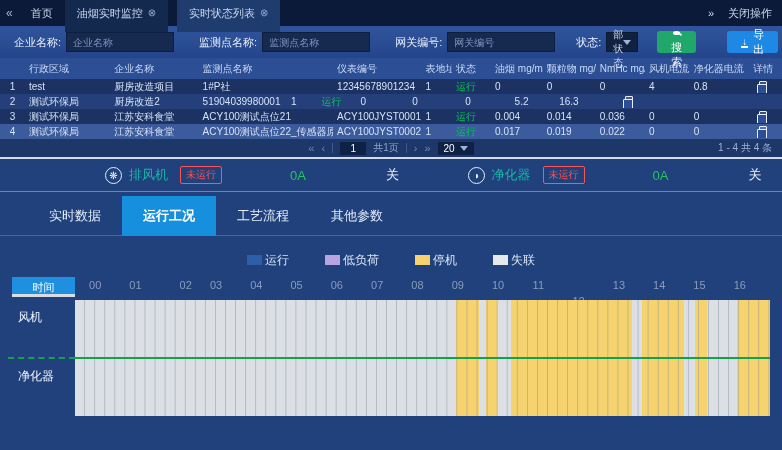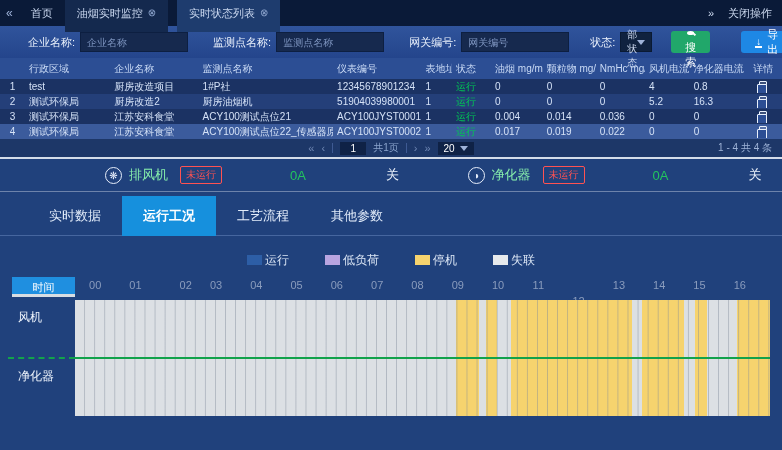--- a/index.html
+++ b/index.html
@@ -12,21 +12,21 @@
   .nav-collapse { padding: 0 6px; color: #9fb3d9; font-size: 12px; }
   .ntab { height: 38px; line-height: 26px; padding: 13px 12px; display: flex; align-items: center; gap: 5px; cursor: default; }
   .ntab.boxed { background: #14294e; margin-right: 9px; }
   .ntab.active { background: #1e3c6e; }
   .closex { color: #8ea6cf; font-size: 10px; }
   .nav-right { position: absolute; right: 10px; display: flex; gap: 14px; align-items: center; color: #cfdcf2; }
 
   
   .filterbar { height: 32px; background: linear-gradient(#30549c, #24458c);
     display: flex; align-items: center; padding: 0 8px; font-size: 11px; gap: 5px; }
-  .f-label { color: #eaf1fc; margin-left: 20px; white-space: nowrap; }
+  .f-label { color: #eaf1fc; margin-left: 6px; white-space: nowrap; }
   .f-input { width: 108px; height: 20px; background: #16294e; border: 1px solid #0d1f41;
     color: #93a9d2; font-size: 10px; padding: 0 6px; outline: none; font-family: inherit; }
   .f-input::placeholder { color: #7d94bf; }
   .f-select { width: 74px; height: 20px; background: #10223f; border: 1px solid #0a1a33;
     color: #cdd9ef; font-size: 10px; display: flex; align-items: center; justify-content: space-between; padding: 0 6px; }
   .caret { width: 0; height: 0; border-left: 4px solid transparent; border-right: 4px solid transparent; border-top: 5px solid #9fb3d9; }
   .btn { height: 22px; border: none; border-radius: 3px; color: #fff; font-size: 11px;
     display: flex; align-items: center; gap: 5px; padding: 0 14px; margin-left: 14px; cursor: pointer; font-family: inherit; }
   .btn-search { background: #21a76a; flex-direction: column; }
   .btn-export { background: #1e88e5; margin-left: 26px; }
@@ -59,21 +59,21 @@
   .pg-right { position: absolute; right: 10px; color: #9db2d6; }
 
   .divider { height: 2px; background: #d4dce9; }
 
   
   .statusbar { height: 33px; border-bottom: 1px solid #6d83ab; display: flex; font-size: 13px; }
   .dev { flex: 1; display: flex; align-items: center; }
   .dev:first-child { padding-left: 105px; } .dev:last-child { padding-left: 48px; }
   .dev-icon { width: 17px; height: 17px; border: 1px solid #e7eefb; border-radius: 50%;
     display: inline-flex; align-items: center; justify-content: center; font-size: 10px; margin-right: 7px; }
-  .dev-name { font-size: 13px; color: #86efac; }
+  .dev-name { font-size: 13px; color: #14b8a6; }
   .dev-badge { margin-left: 12px; color: #ff5252; border: 1px solid #ff5252; font-size: 10px;
     padding: 1px 5px; border-radius: 2px; }
   .dev-current { margin-left: 68px; color: #22c55e; }
   .dev-switch { margin-left: 80px; color: #eef4fc; }
 
   .tabs2 { height: 40px; margin-top: 4px; display: flex; padding-left: 28px;
     border-bottom: 1px solid #46669f; font-size: 13px; }
   .tab2 { height: 40px; line-height: 40px; padding: 0 21px; color: #e2ecfa; cursor: pointer; }
   .tab2.active { background: #1690dd; color: #fff; font-weight: bold; }
 
@@ -174,21 +174,20 @@
       <div class="cell c8">0</div>
       <div class="cell c9">0</div>
       <div class="cell c10">4</div>
       <div class="cell c11">0.8</div>
       <div class="cell c12"><span class="doc-icon"></span></div>
     </div>
     <div class="trow r-mid">
       <div class="cell c0">2</div>
       <div class="cell c1">测试环保局</div>
       <div class="cell c2">厨房改造2</div>
-      <div class="cell c3">厨房油烟机</div>
       <div class="cell c4">51904039980001</div>
       <div class="cell c5">1</div>
       <div class="cell c6 st-green">运行</div>
       <div class="cell c7">0</div>
       <div class="cell c8">0</div>
       <div class="cell c9">0</div>
       <div class="cell c10">5.2</div>
       <div class="cell c11">16.3</div>
       <div class="cell c12"><span class="doc-icon"></span></div>
     </div>

